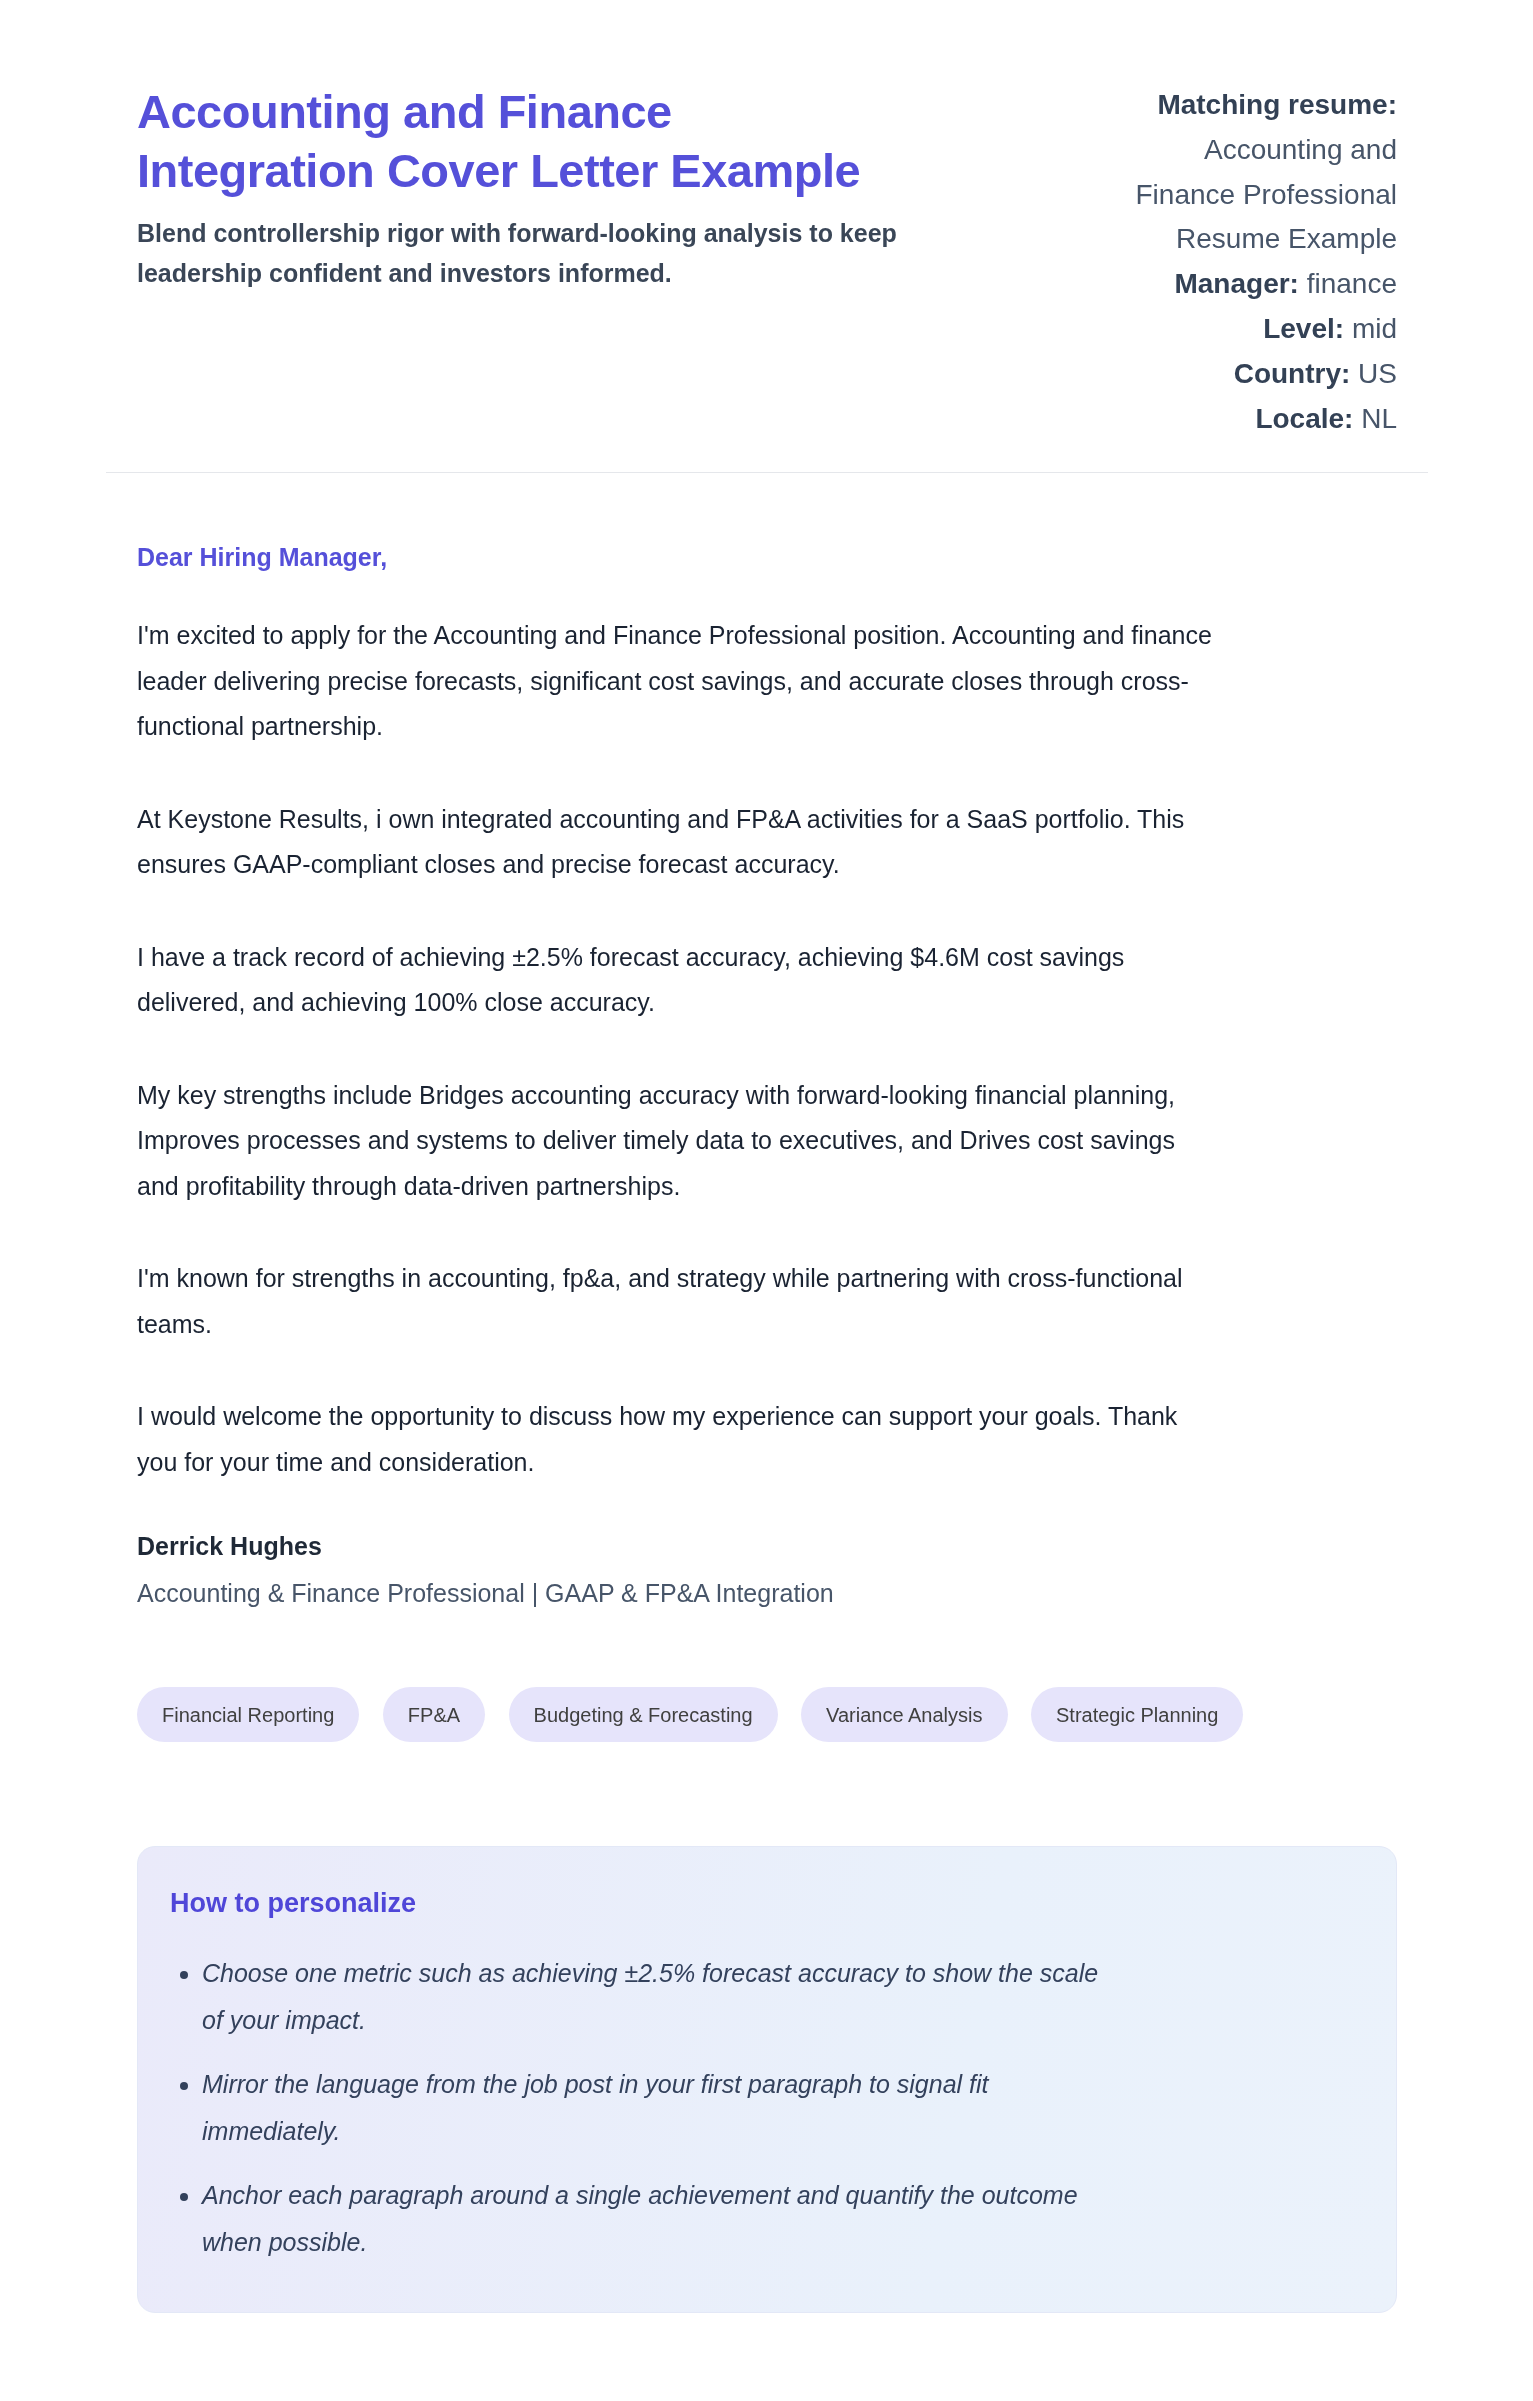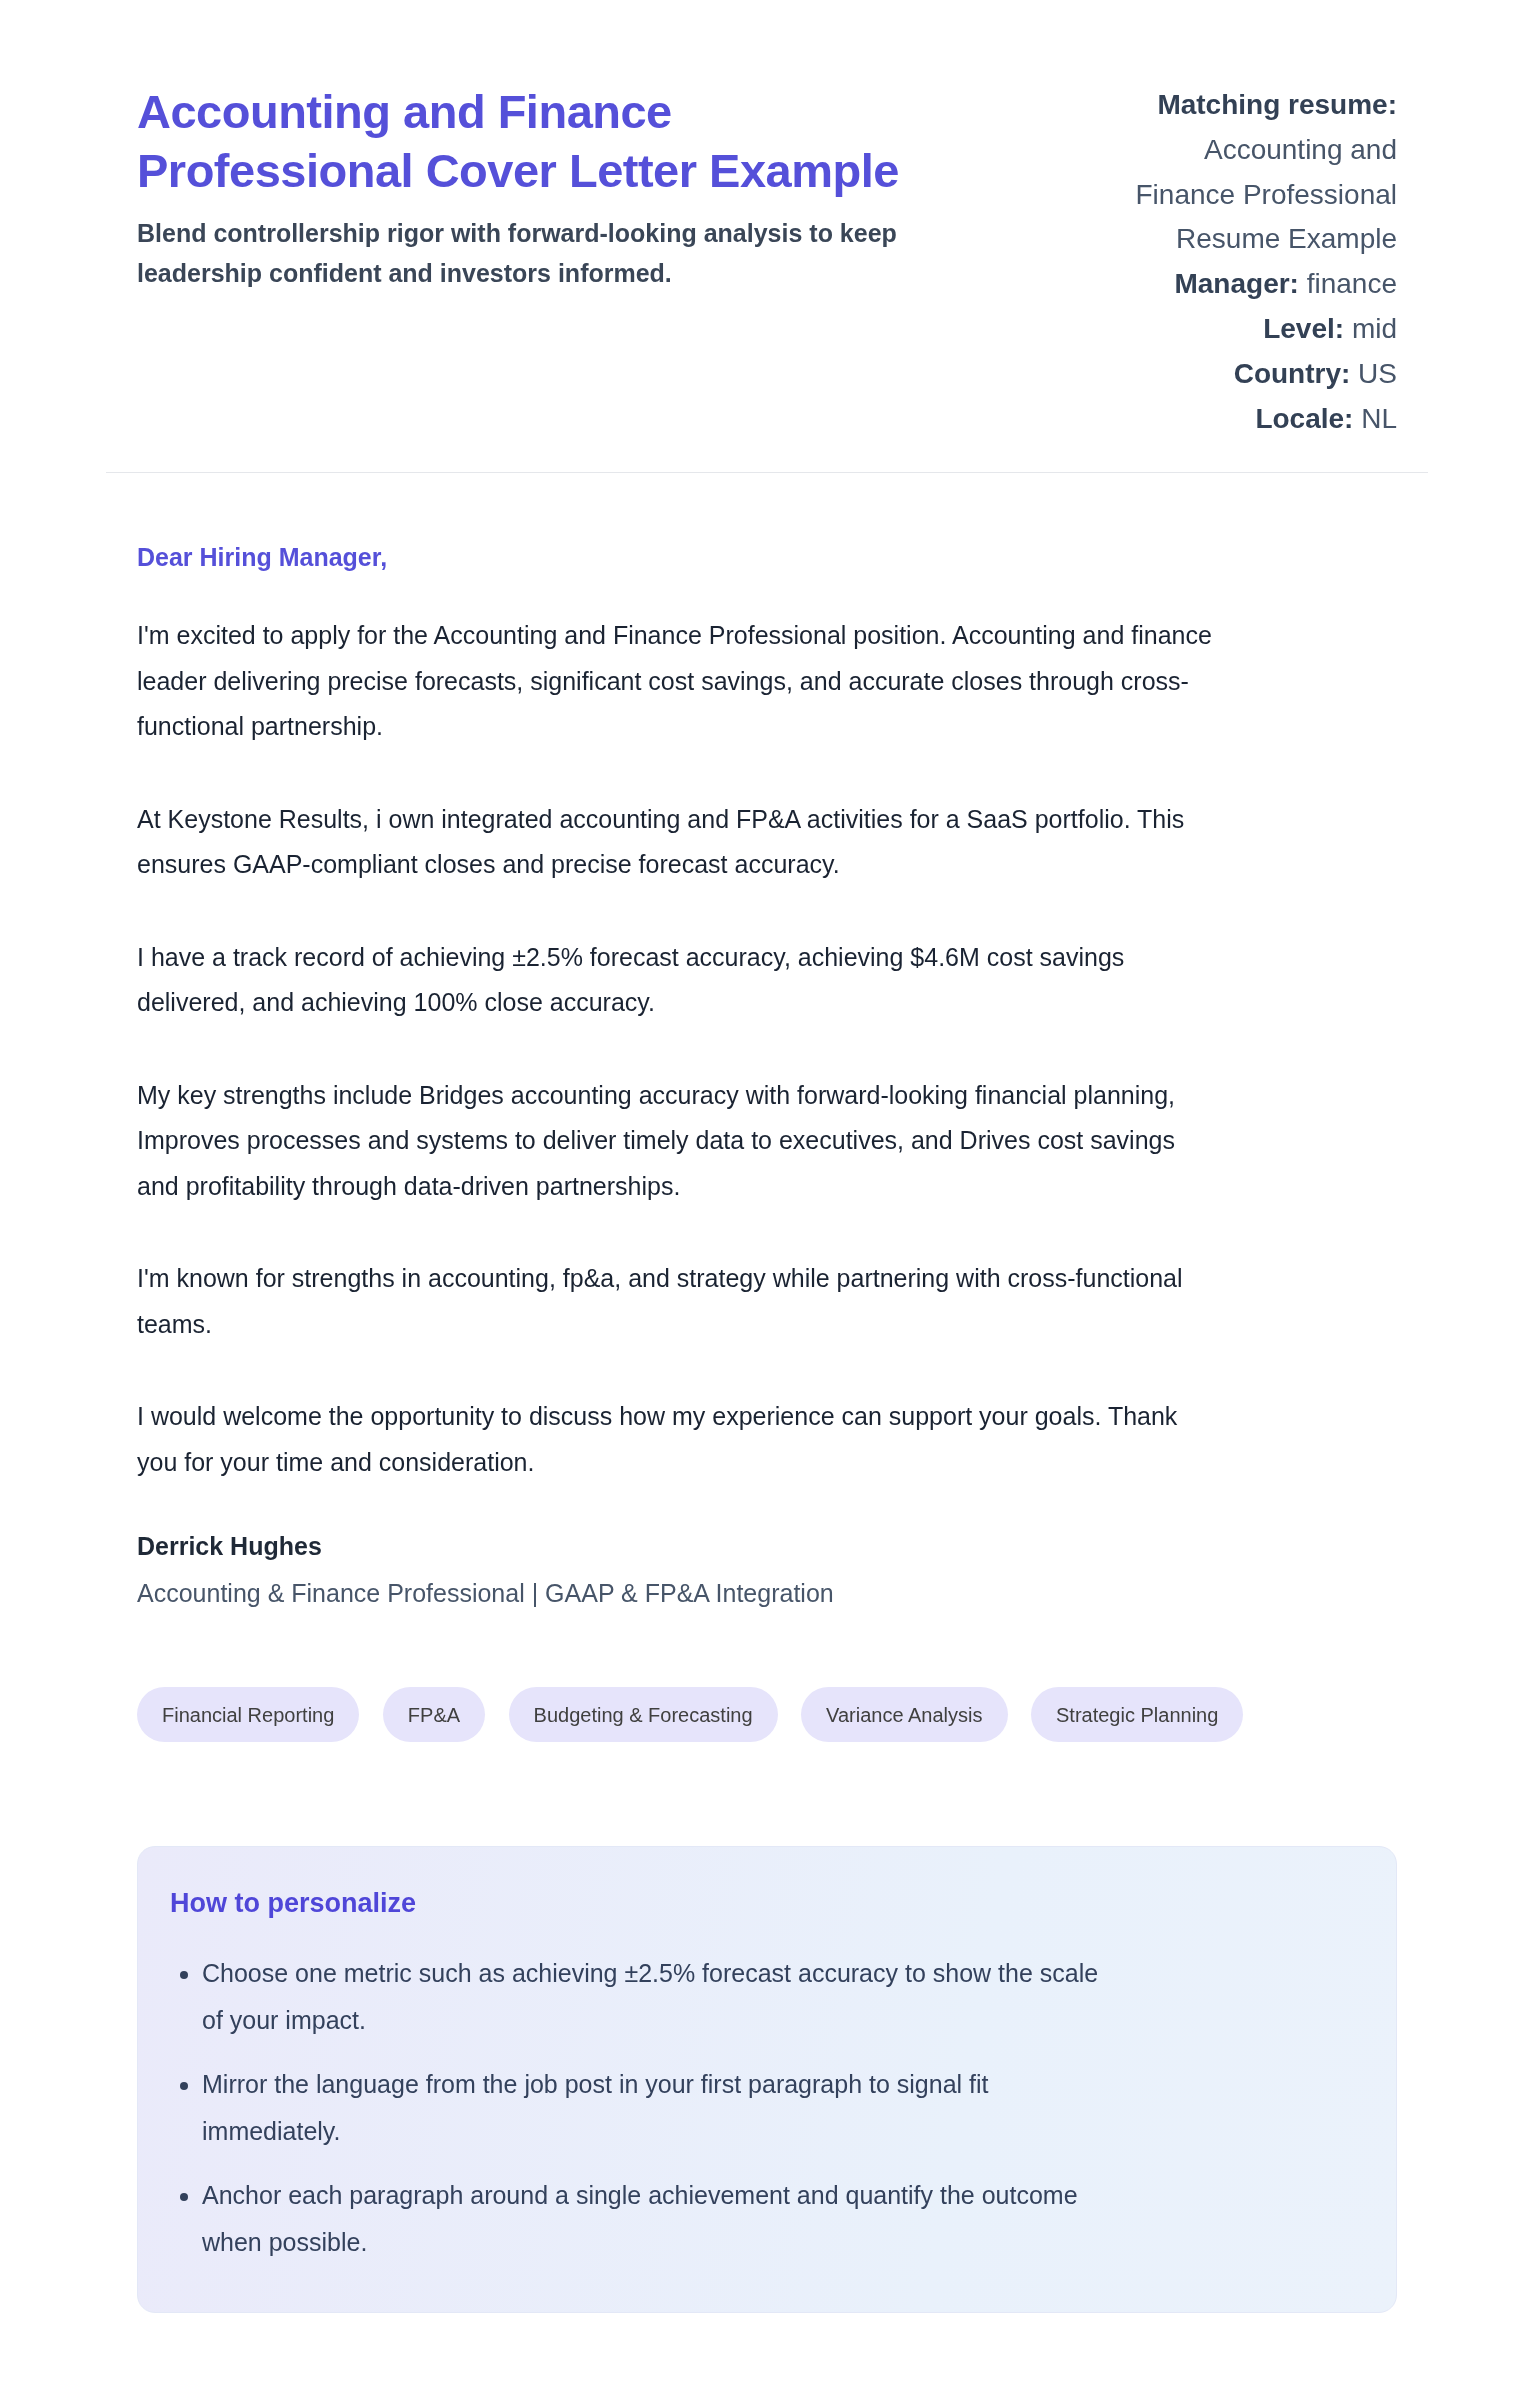--- a/index.html
+++ b/index.html
@@ -101,33 +101,34 @@
     font-weight: bold;
     color: #4f46d8;
   }
   .tips-list {
     margin: 0;
     padding-left: 32px;
     max-width: 938px;
     font-size: 25px;
     line-height: 1.9;
     color: #33415c;
+    font-style: italic;
   }
   .tips-list li { margin-bottom: 16px; }
   .tips-list li:last-child { margin-bottom: 0; }
   .tips-list li::marker { color: #33415c; }
 </style>
 </head>
 <body>
 
 <div class="page">
 
   <div class="header">
     <div class="header-left">
-      <h1 class="title">Accounting and Finance Professional Cover Letter Example</h1>
+      <h1 class="title">Accounting and Finance Integration Cover Letter Example</h1>
       <p class="subtitle">Blend controllership rigor with forward-looking analysis to keep leadership confident and investors informed.</p>
     </div>
     <div class="meta">
 
         <div class="meta-row"><span class="meta-label">Matching resume:</span> <span class="meta-value">Accounting and Finance Professional Resume Example</span></div>
 
         <div class="meta-row"><span class="meta-label">Manager:</span> <span class="meta-value">finance</span></div>
 
         <div class="meta-row"><span class="meta-label">Level:</span> <span class="meta-value">mid</span></div>
 

